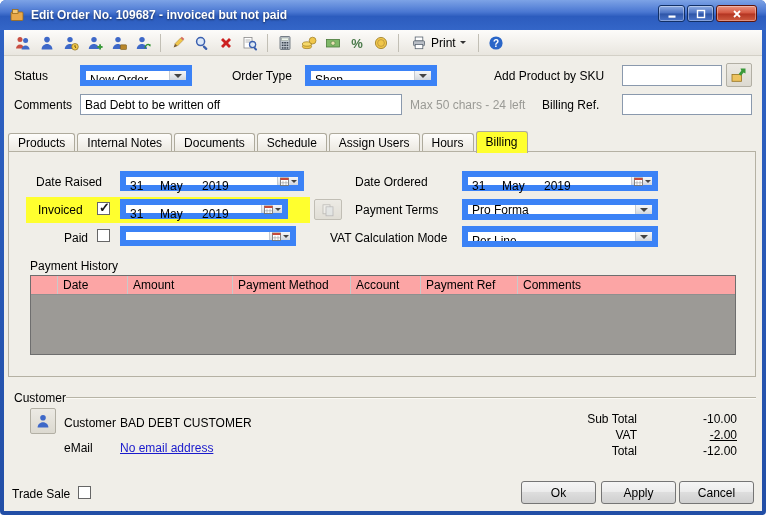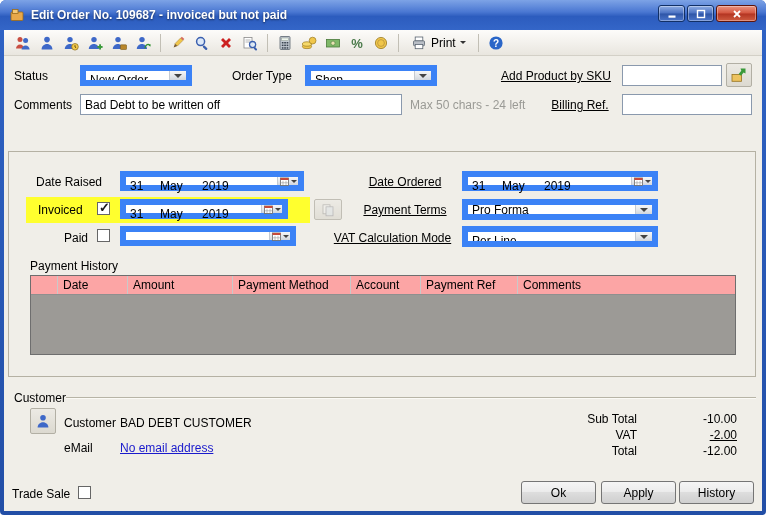--- a/index.html
+++ b/index.html
@@ -25,21 +25,21 @@
 
   .toolbar { position:absolute; left:0; top:0; width:758px; height:26px;
     background:linear-gradient(#fdfcfa,#e9e6df); border-bottom:1px solid #d3d0c7;
     display:flex; align-items:center; padding-left:8px; gap:2px; }
   .tbtn { width:22px; height:22px; display:flex; align-items:center; justify-content:center; border-radius:2px; }
   .tsep { width:1px; height:18px; background:#c2bfb5; margin:0 4px; }
   .print-btn { display:flex; align-items:center; gap:4px; padding:0 6px; height:22px; }
   .caret { width:0; height:0; border:3px solid transparent; border-top-color:#333; margin-top:3px; }
 
   .lbl { position:absolute; white-space:nowrap; }
-  .lbl.r { text-align:center;text-decoration:underline; }
+  .lbl.r { text-align:left; }
   .hint { color:#9a9a95; }
 
   .txt { position:absolute; height:21px; border:1px solid #8a99ad; background:#fff;
     font:12px "Liberation Sans",sans-serif; padding:0 4px; }
 
   .combo, .datec { position:absolute; height:21px; background:#fff; border:6px solid #3b82f6; display:flex; }
   .combo .txtpart { flex:1; padding:2px 4px; white-space:nowrap; overflow:hidden; }
   .drop { width:17px; align-self:stretch;
     background:linear-gradient(#f6f6f6,#e4e7eb 55%,#d2d6dc); border-left:1px solid #c5cad1;
     display:flex; align-items:center; justify-content:center; }
@@ -275,20 +275,29 @@
           <path d="M10.5 1.5h5v5l-1.9-1.1-2.6 3.4-2.3-1.7 2.6-3.4z" fill="#3a9a3a"></path>
         </svg>
     </div>
 
     <div class="lbl" style="left:10px; top:68px;">Comments</div>
     <input class="txt" style="left: 76px; top: 64px; width: 322px;" value="Bad Debt to be written off">
     <div class="lbl hint" style="left:406px; top:68px;">Max 50 chars - 24 left</div>
     <div class="lbl r" style="left:538px; top:68px; width:76px;">Billing Ref.</div>
     <input class="txt" style="left: 618px; top: 64px; width: 130px;" value="">
 
+    <div class="tabs">
+      <div class="tab">Products</div>
+      <div class="tab">Internal Notes</div>
+      <div class="tab">Documents</div>
+      <div class="tab">Schedule</div>
+      <div class="tab">Assign Users</div>
+      <div class="tab">Hours</div>
+      <div class="tab active">Billing</div>
+    </div>
     <div class="panel"></div>
 
     <div class="lbl z" style="left:32px; top:145px;text-align:center;">Date Raised</div>
     <div class="datec z" style="left:116px; top:141px; width:184px;">
       <span class="segs">
         <span class="seg-d">31</span>
         <span class="seg-m">May</span>
         <span class="seg-y">2019</span>
       </span>
       <span class="drop">
@@ -409,16 +418,16 @@
     <div class="tot-val" style="left:645px; top:382px;">-10.00</div>
     <div class="tot-lbl" style="left:549px; top:398px;">VAT</div>
     <div class="tot-val" style="left:645px; top:398px;text-decoration:underline;">-2.00</div>
     <div class="tot-lbl" style="left:549px; top:414px;">Total</div>
     <div class="tot-val" style="left:645px; top:414px;">-12.00</div>
 
     <div class="lbl" style="left:8px; top:457px;">Trade Sale</div>
     <div class="cb" style="left:74px; top:456px;"></div>
     <div class="btn" style="left:517px; top:451px;">Ok</div>
     <div class="btn" style="left:597px; top:451px;">Apply</div>
-    <div class="btn" style="left:675px; top:451px;">History</div>
+    <div class="btn" style="left:675px; top:451px;">Cancel</div>
 
   </div>
 </div>
 
 </body></html>

